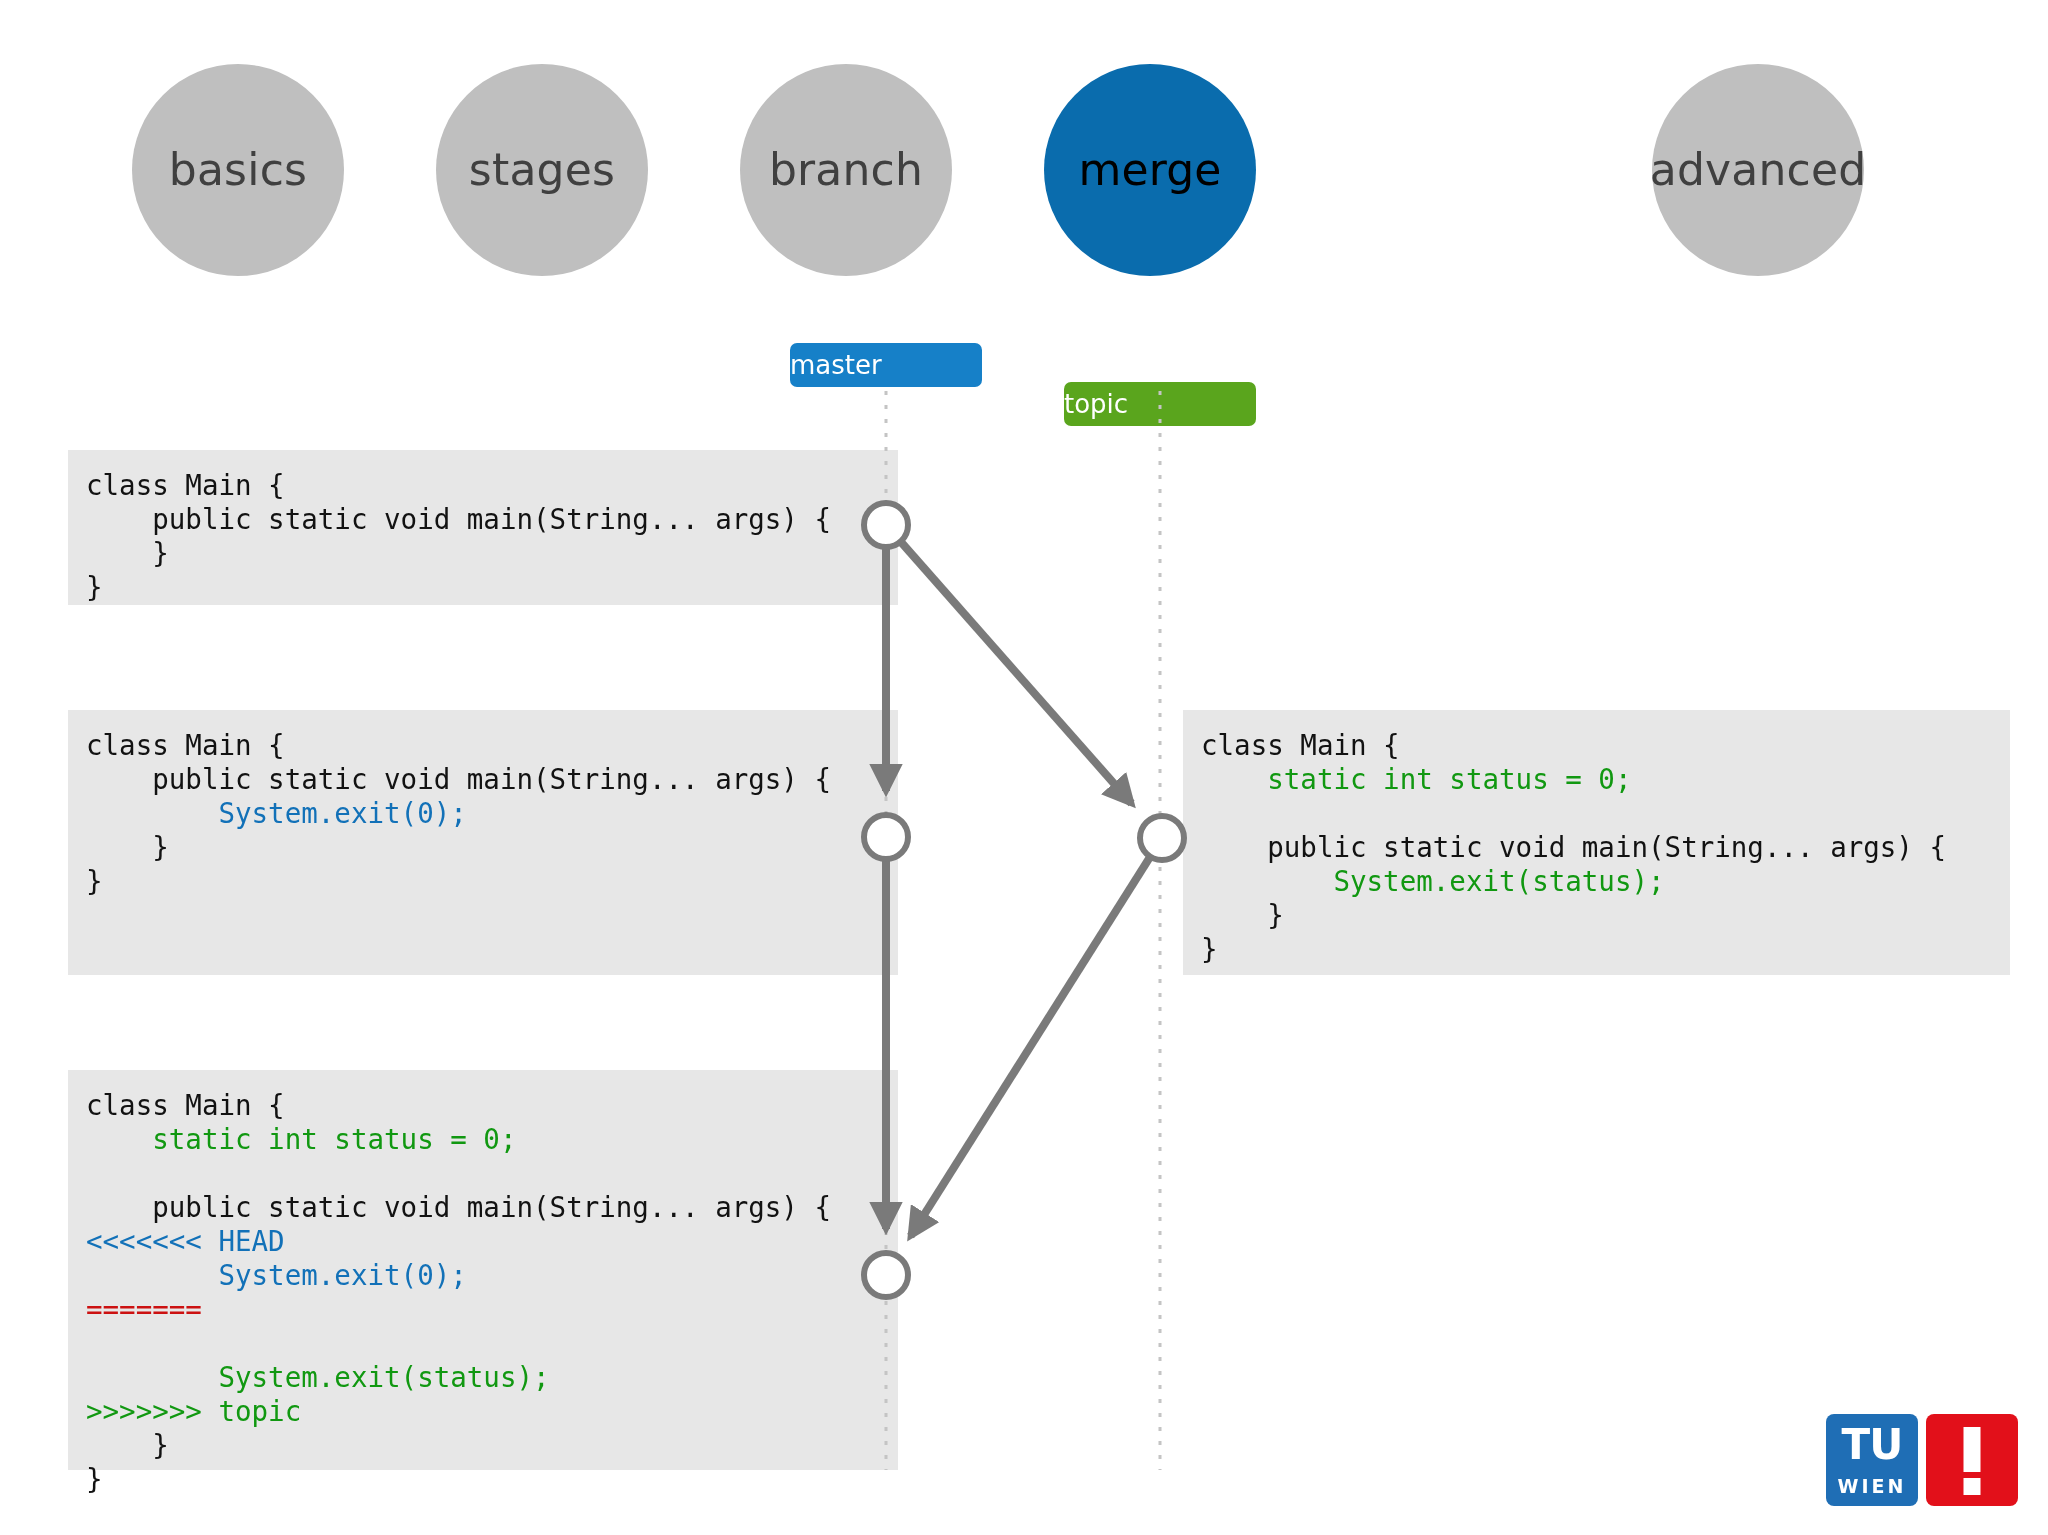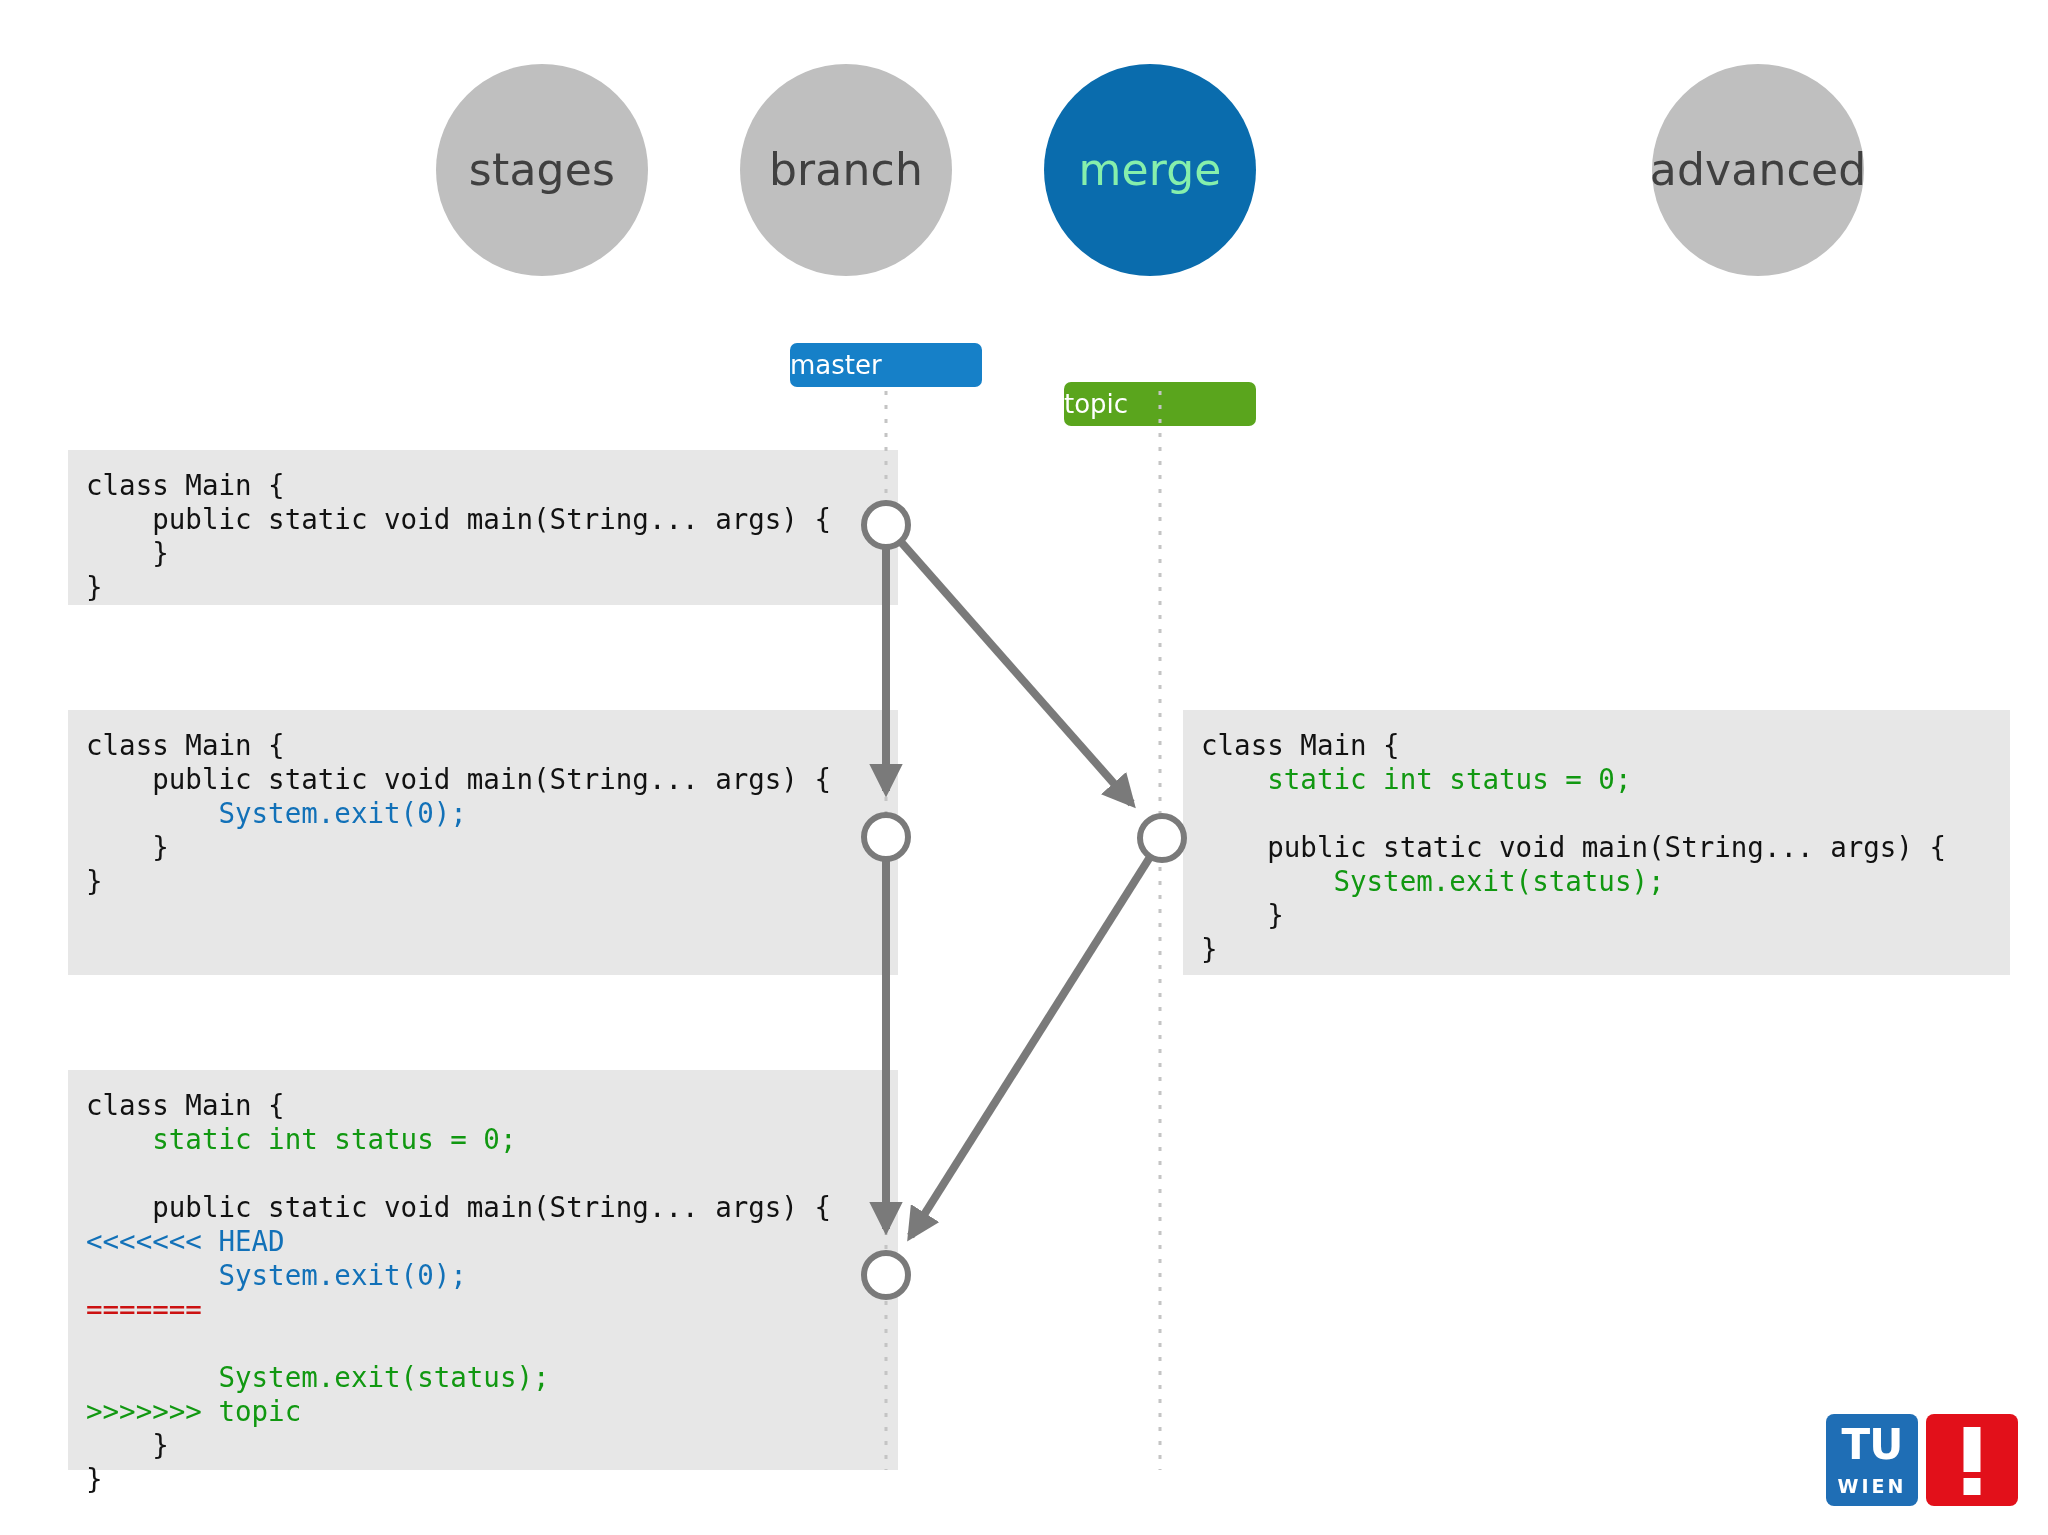--- a/index.html
+++ b/index.html
@@ -37,21 +37,21 @@
   }
   .nav-circle .nav-label {
     font-family: "DejaVu Sans", sans-serif;
     font-size: 44px;
     font-weight: 400;
     color: #404040;
     letter-spacing: 0.2px;
     line-height: 1;
   }
   .nav-circle.active { background: #0a6cad; }
-  .nav-circle.active .nav-label { color: #86efac; }
+  .nav-circle.active .nav-label { color: #000000; }
 
   
   .branch-badge {
     position: absolute;
     height: 44px;
     border-radius: 7px;
     display: flex;
     align-items: center;
     justify-content: flex-start;
   }
@@ -138,20 +138,23 @@
   }
   .ex-stem { top: 13px; width: 17px; height: 45px; }
   .ex-dot  { top: 64px; width: 17px; height: 17px; }
 </style>
 </head>
 <body>
 
 <div id="stage">
 
   <div class="nav-row">
+      <div class="nav-circle" style="left: 132px;">
+        <span class="nav-label">basics</span>
+      </div>
       <div class="nav-circle" style="left: 740px;">
         <span class="nav-label">branch</span>
       </div>
       <div class="nav-circle" style="left: 436px;">
         <span class="nav-label">stages</span>
       </div>
       <div class="nav-circle active" style="left: 1044px;">
         <span class="nav-label">merge</span>
       </div>
       <div class="nav-circle" style="left: 1652px;">

